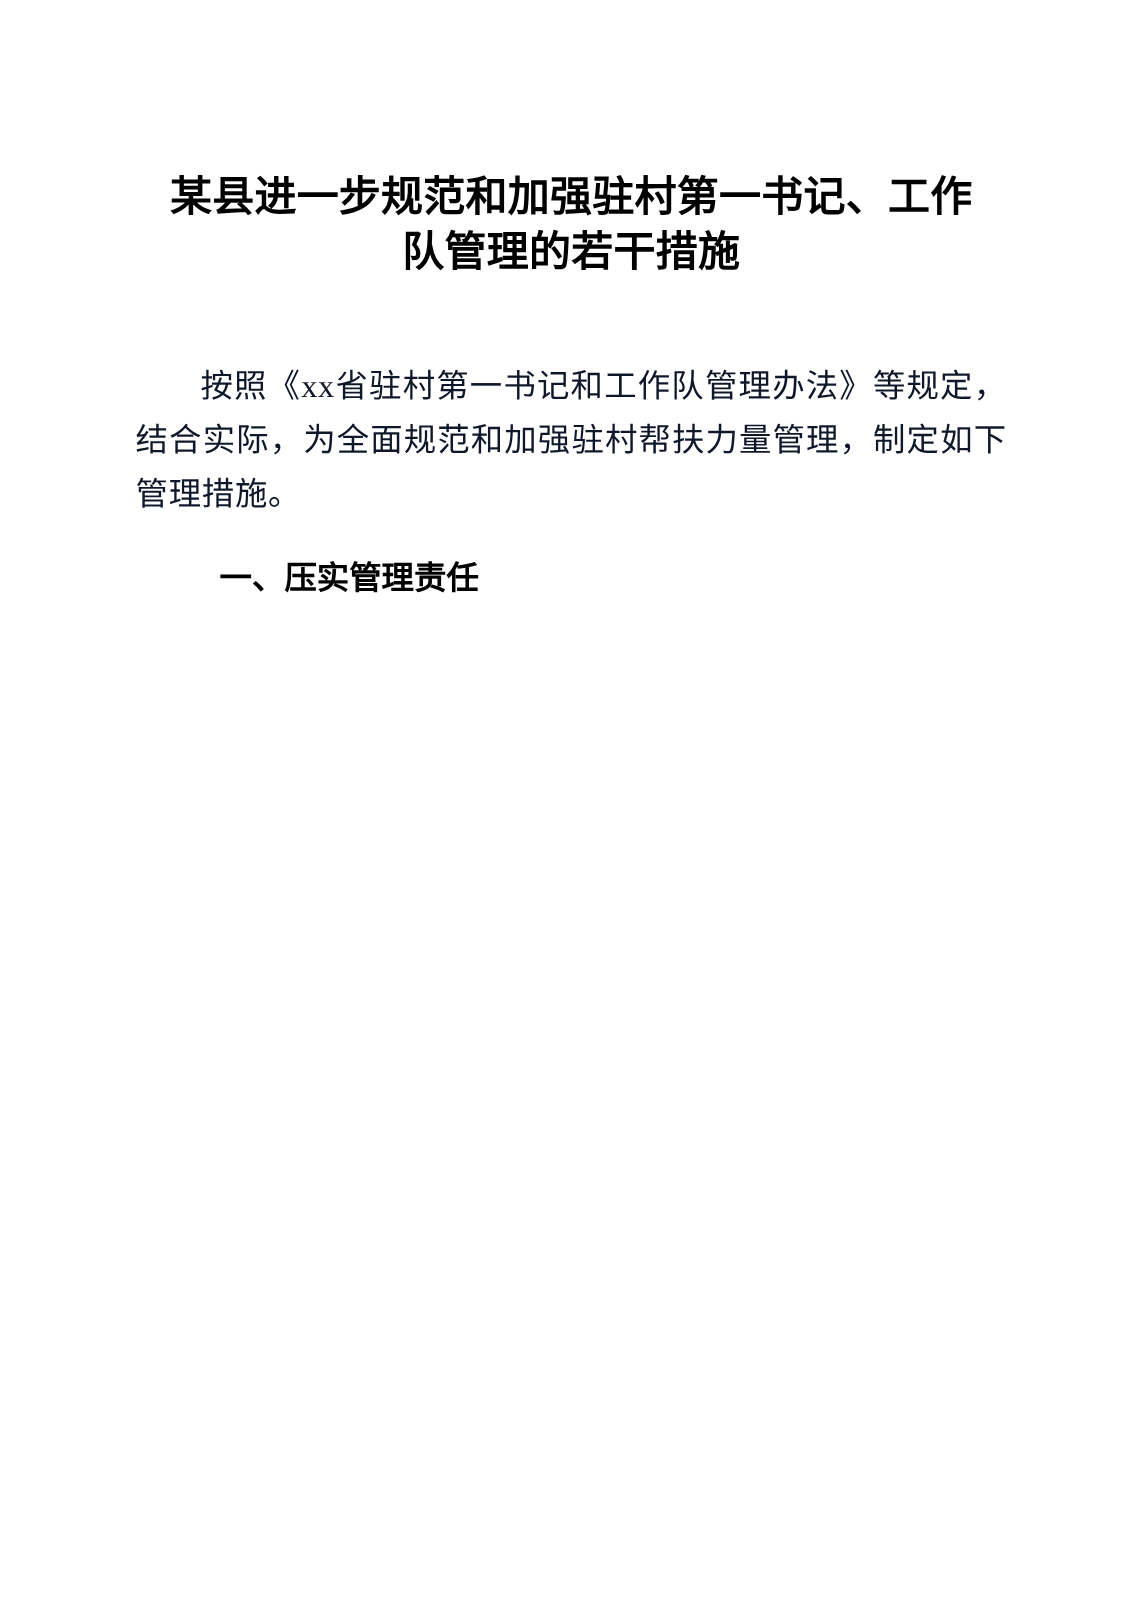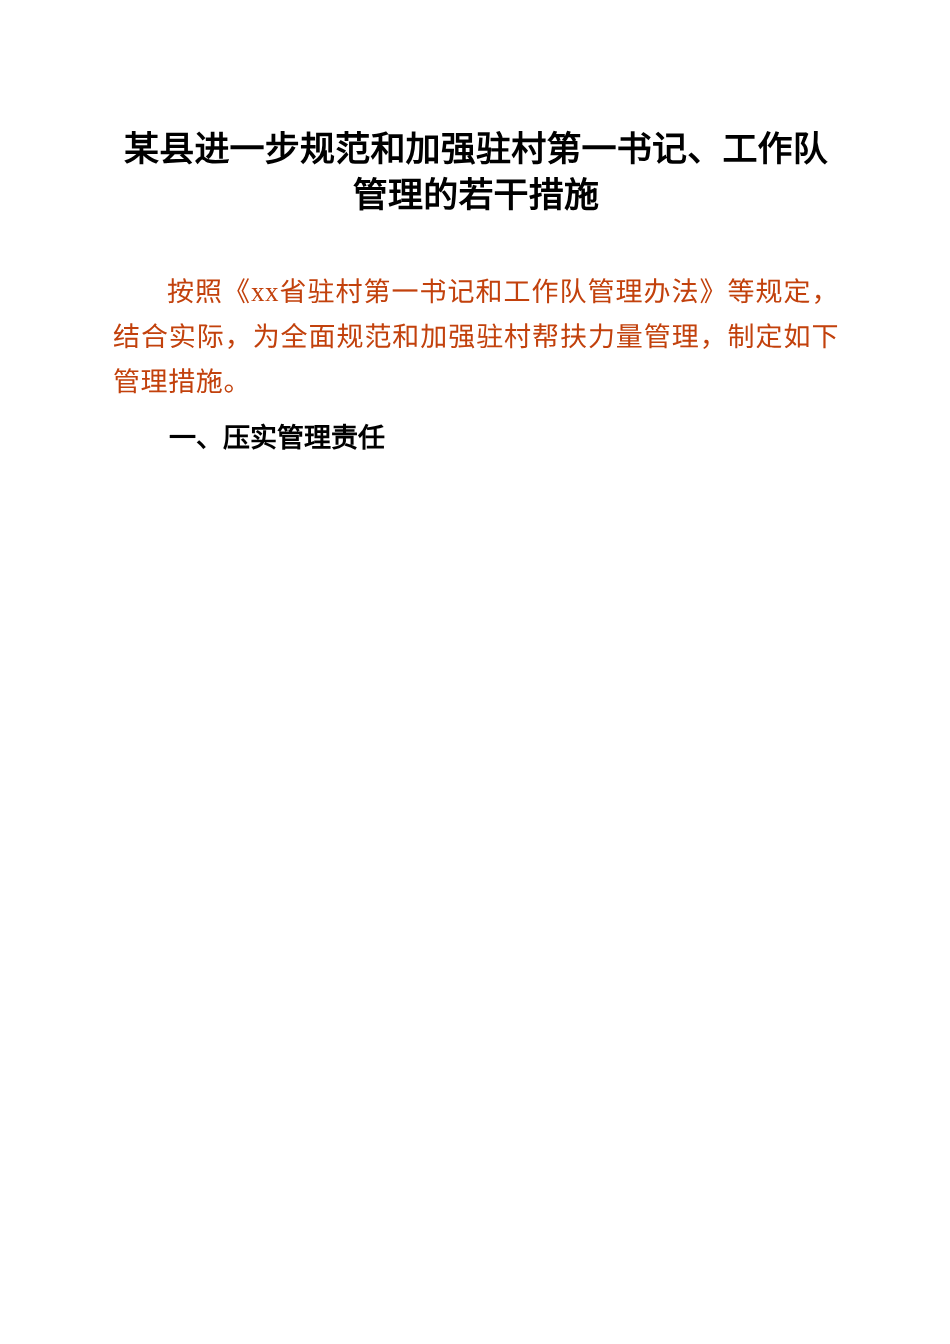--- a/index.html
+++ b/index.html
@@ -24,41 +24,41 @@
     width: 726px;
   }
 
   .doc-title {
     font-family: "Liberation Serif", "DejaVu Serif", serif;
     font-weight: bold;
     font-size: 35px;
     line-height: 46px;
     text-align: center;
     color: #000000;
-    margin: 1px;
+    margin: 16px;
     padding-top: 126px;
     letter-spacing: 0.2px;
   }
 
   .section-heading {
     font-family: "Liberation Sans", "DejaVu Sans", sans-serif;
     font-weight: bold;
     font-size: 27px;
     line-height: 45px;
     color: #000000;
-    margin: 2px;
+    margin: 16px;
     padding-top: 9px;
     text-indent: 2em;
   }
 
   .body-para {
     font-family: "Liberation Serif", "DejaVu Serif", serif;
     font-size: 27px;
     line-height: 45px;
-    color: #c2410c;
+    color: #0f172a;
     margin: 0;
     text-indent: 2em;
     text-align: justify;
     text-justify: inter-character;
     letter-spacing: 0.6px;
   }
 
   .body-para.first-para {
     padding-top: 50px;
   }

